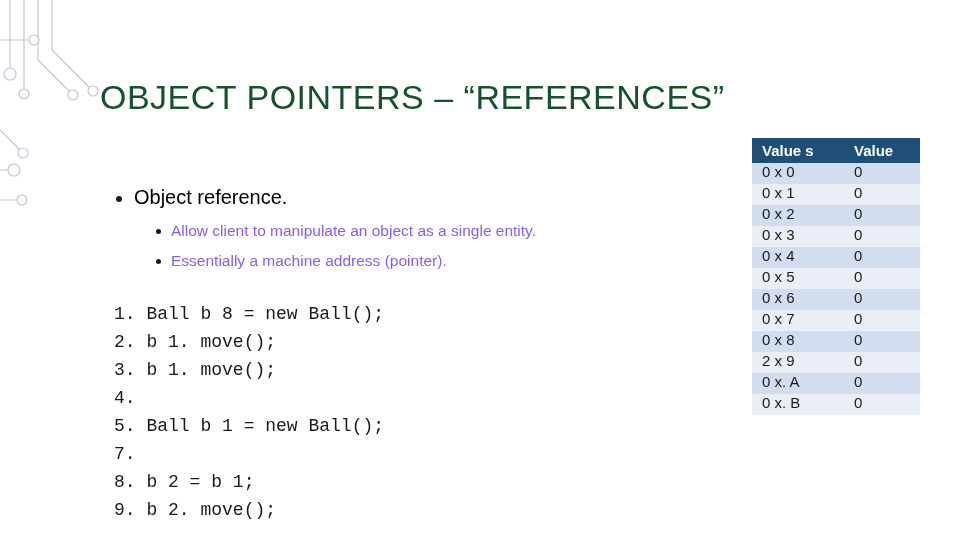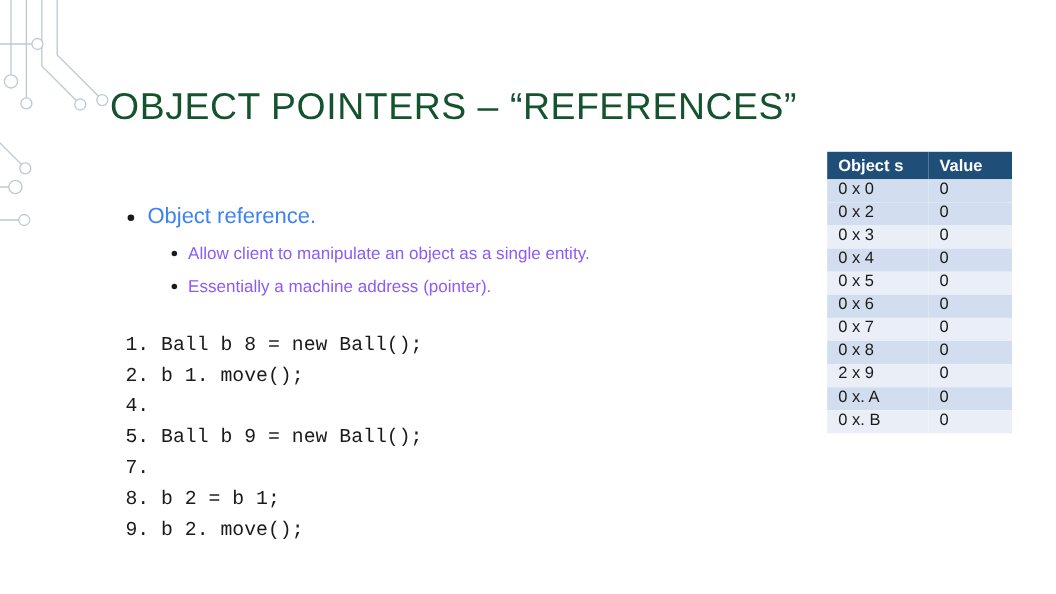--- a/index.html
+++ b/index.html
@@ -1,20 +1,20 @@
 <!DOCTYPE html>
 <html><head>
 <meta charset="utf-8">
 <style>
 html,body{margin:0;padding:0;width:960px;height:540px;font-family:Arial,Helvetica,sans-serif;background:#fff;overflow:hidden}
 .circuit{position:absolute;top:0;left:0;width:120px;height:220px;pointer-events:none}
 .pad{fill:#fff;stroke:#bfc9d4;stroke-width:1.2}
 .trace{fill:none;stroke:#bfc9d4;stroke-width:1.2;stroke-linecap:round}
 .title{position:absolute;left:100px;top:78px;font-size:34px;letter-spacing:.5px;color:#14532d}
-.bullet{position:absolute;left:116px;top:186px;width:560px;font-size:20px;color:#3b82f6}
+.bullet{position:absolute;left:116px;top:186px;width:560px;font-size:20px;color:#000000}
 .bullet .dot{display:inline-block;width:6px;height:6px;background:#1a1a1a;border-radius:50%;vertical-align:middle;margin-right:12px}
 .sub{position:absolute;left:156px;font-size:15.5px;color:#8b5cf6}
 .sub .dot{display:inline-block;width:5px;height:5px;background:#1a1a1a;border-radius:50%;vertical-align:middle;margin-right:10px}
 .code{position:absolute;left:114px;top:300px;font-size:18px;line-height:28px;font-family:"Courier New",Courier,monospace;color:#1a1a1a}
 .code .ln{color:#1a1a1a}
 .k{font-weight:400}
 .tbl{position:absolute;right:40px;top:138px;border-collapse:collapse;font-size:15px;color:#1a1a1a}
 .tbl th{background:#1f4e79;color:#fff;font-weight:700;text-align:left;padding:4px 10px}
 .tbl td{padding:0 14px 4px 10px}
 .tbl tr.e td{background:#d2deef}
@@ -44,35 +44,40 @@
 
 <div class="title">OBJECT POINTERS – “REFERENCES”</div>
 
 <div class="bullet"><span class="dot"></span><span>Object reference.</span></div>
 <div class="sub" style="top:222px"><span class="dot"></span><span>Allow client to manipulate an object as a single entity.</span></div>
 <div class="sub" style="top:252px"><span class="dot"></span><span>Essentially a machine address (pointer).</span></div>
 
 <div class="code">
   <div><span class="ln">1.</span><span> Ball b 8 = </span><span class="k">new</span><span> Ball();</span></div>
   <div><span class="ln">2.</span><span> b 1. move();</span></div>
+  <div><span class="ln">3.</span><span> b 1. move();</span></div>
   <div><span class="ln">4.</span><span></span></div>
-  <div><span class="ln">5.</span><span> Ball b 9 = </span><span class="k">new</span><span> Ball();</span></div>
+  <div><span class="ln">5.</span><span> Ball b 1 = </span><span class="k">new</span><span> Ball();</span></div>
   <div><span class="ln">7.</span><span></span></div>
   <div><span class="ln">8.</span><span> b 2 = b 1;</span></div>
   <div><span class="ln">9.</span><span> b 2. move();</span></div>
 </div>
 
 <table class="tbl">
   <tbody>
       <tr>
-    <th style="width:72px">Object s</th>
+    <th style="width:72px">Value s</th>
     <th style="width:56px">Value</th>
   </tr>
   <tr class="e">
         <td>0 x 0</td>
+        <td>0</td>
+      </tr>
+  <tr class="o">
+        <td>0 x 1</td>
         <td>0</td>
       </tr>
   <tr class="e">
         <td>0 x 2</td>
         <td>0</td>
       </tr>
   <tr class="o">
         <td>0 x 3</td>
         <td>0</td>
       </tr>

